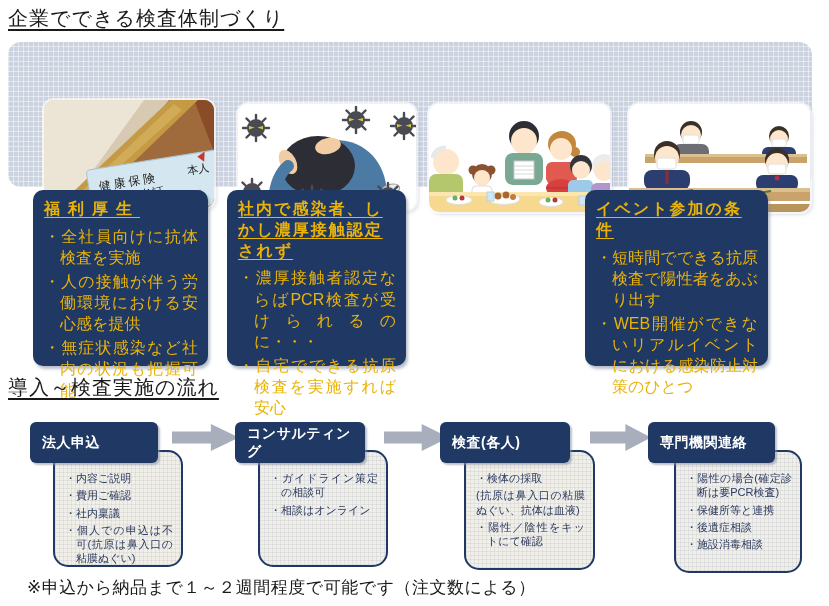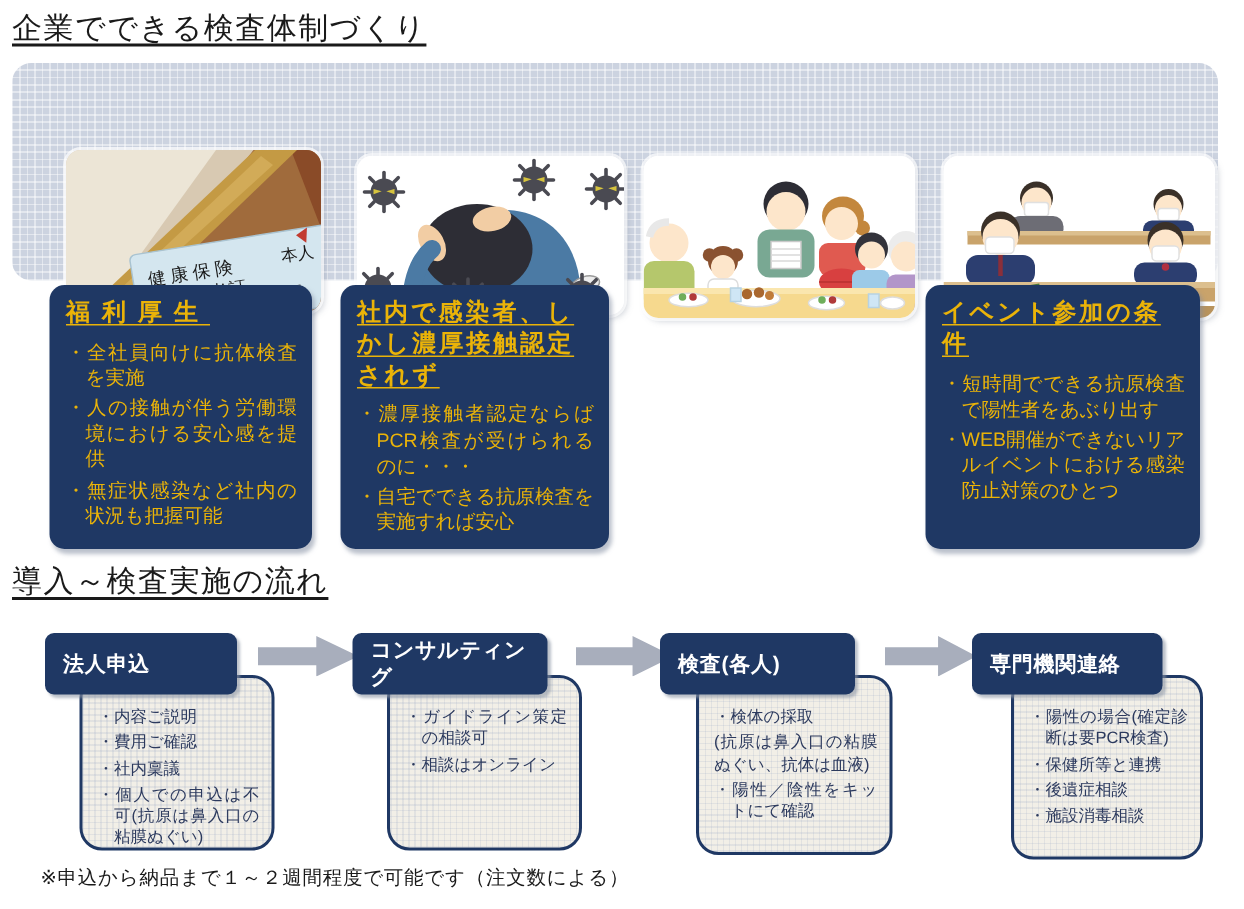--- a/index.html
+++ b/index.html
@@ -24,25 +24,25 @@
   #scene2{left:230px;top:62px;width:178px;height:106px;}
   #scene3{left:421px;top:62px;width:181px;height:108px;}
   #scene4{left:621px;top:62px;width:181px;height:108px;}
 
   
   .ucase{position:absolute;top:190px;height:176px;background:#1f3864;border-radius:10px;color:#eab308;
          padding:9px 10px 8px 11px;box-sizing:border-box;box-shadow:2px 3px 3px rgba(130,140,160,.55);}
   #ucase1{left:33px;width:175px;}
   #ucase2{left:227px;width:179px;}
   #ucase3{left:419px;width:181px;}
-  #ucase4{left:617px;width:183px;}
+  #ucase4{left:585px;width:183px;}
   .ucase h3{margin:0 0 6px 0;font-size:16px;font-weight:bold;line-height:1.3;letter-spacing:2px;
             text-decoration:underline;text-underline-offset:3px;}
   #ucase1 h3{letter-spacing:8px;}
-  .ucase .li{font-size:13px;line-height:1.32;margin:3px 0;text-align:justify;}
+  .ucase .li{font-size:16px;line-height:1.32;margin:3px 0;text-align:justify;}
   .has-bullet{text-indent:-1em;padding-left:1em;}
 
   
   .flow-header{position:absolute;top:422px;height:41px;background:#1f3864;border-radius:6px;color:#fff;
       font-size:14px;font-weight:bold;display:flex;align-items:center;padding-left:12px;box-sizing:border-box;
       z-index:2;box-shadow:2px 2px 2px rgba(140,150,165,.6);letter-spacing:.5px;}
   #fh1{left:30px;width:128px;}
   #fh2{left:235px;width:130px;}
   #fh3{left:440px;width:130px;}
   #fh4{left:648px;width:127px;padding-left:12px;}
@@ -57,21 +57,21 @@
   #fb3{left:464px;width:131px;height:120px;}
   #fb4{left:674px;width:128px;height:123px;}
   .flow-box .li{font-size:11px;line-height:1.3;margin:3px 0;text-align:justify;}
 
   .arrow{position:absolute;top:424px;height:27px;background:#a8aebc;
       clip-path:polygon(0 28%,58% 28%,58% 0,100% 50%,58% 100%,58% 72%,0 72%);}
   #arrow1{left:172px;width:67px;}
   #arrow2{left:384px;width:65px;}
   #arrow3{left:590px;width:61px;}
 
-  .footnote{position:absolute;left:27px;top:576px;font-size:13px;color:#1a1a1a;letter-spacing:.5px;}
+  .footnote{position:absolute;left:27px;top:576px;font-size:17px;color:#1a1a1a;letter-spacing:.5px;}
 </style>
 </head>
 <body>
 
 <div class="page">
 
   <div id="title1" class="sec-title">企業でできる検査体制づくり</div>
 
   <div class="band">
 

